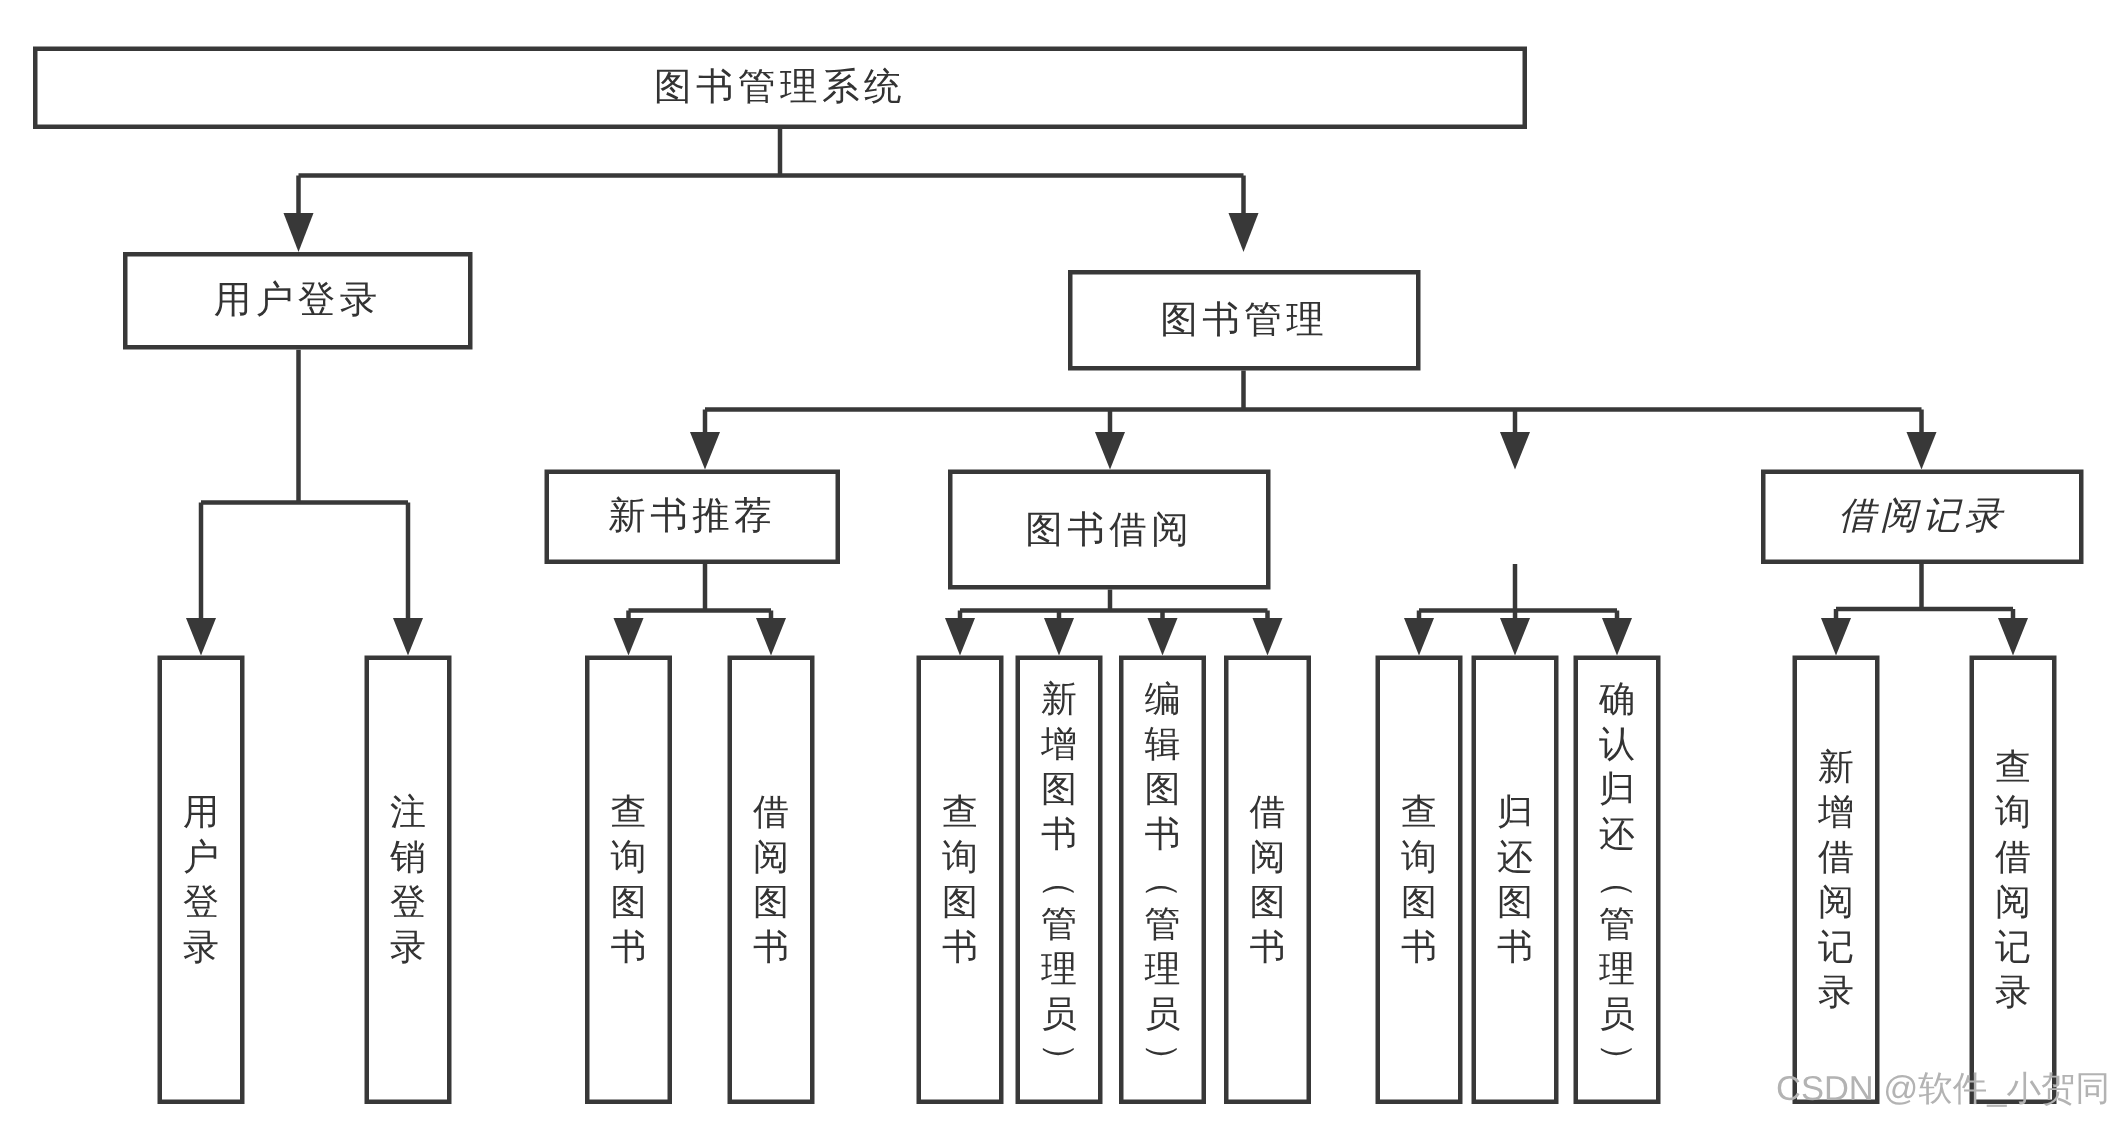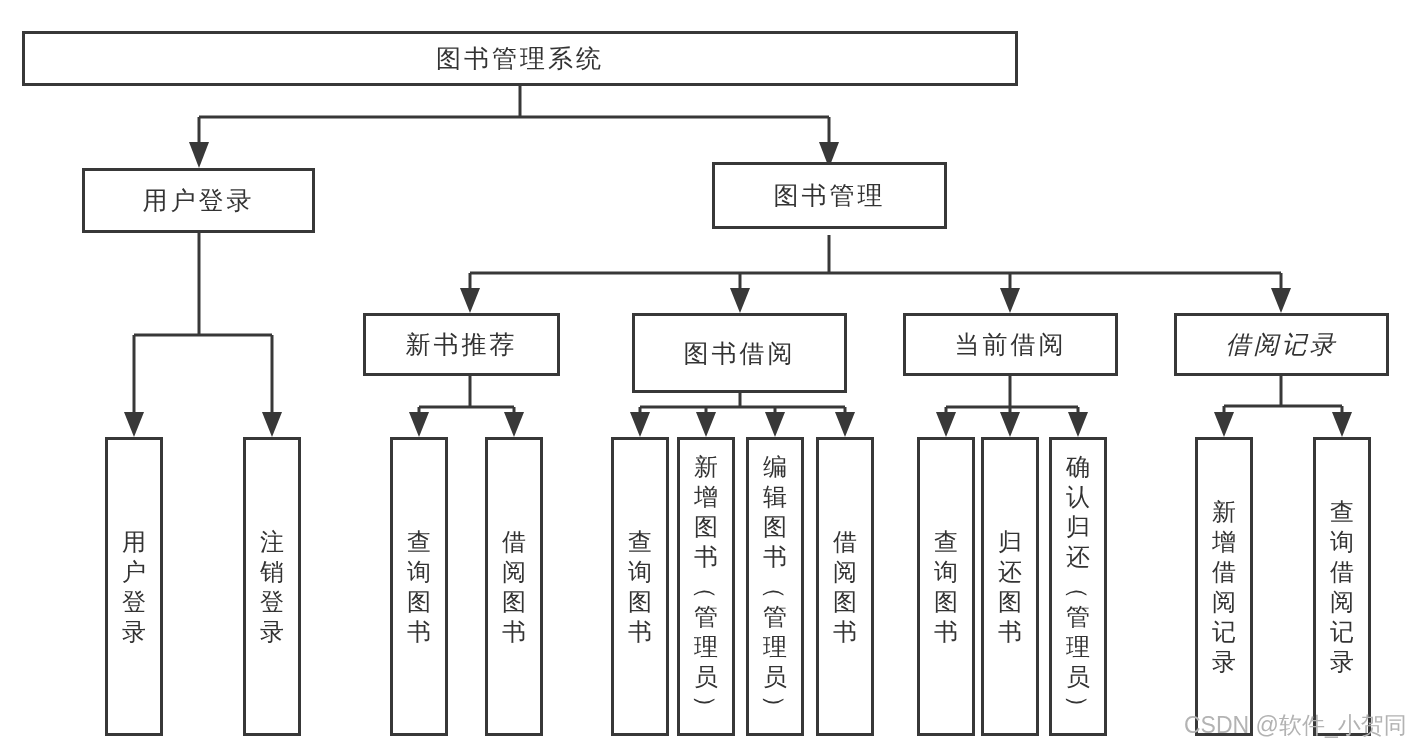--- a/index.html
+++ b/index.html
@@ -138,25 +138,24 @@
       <polygon points="1068,412 1088,412 1078,437"></polygon>
 
       <polygon points="1214,412 1234,412 1224,437"></polygon>
       <polygon points="1332,412 1352,412 1342,437"></polygon>
     </g>
   </svg>
 
   <div class="box hbox" style="left:22px; top:14px; width:996px; height:55px;margin-top:17px;">图书管理系统</div>
 
   <div class="box hbox" style="left:82px; top:168px; width:233px; height:65px;text-align:center;">用户登录</div>
-  <div class="box hbox" style="left:712px; top:162px; width:235px; height:67px;">图书管理</div>
+  <div class="box hbox" style="left:712px; top:180px; width:235px; height:67px;">图书管理</div>
 
   <div class="box hbox" style="left:363px; top:313px; width:197px; height:63px;">新书推荐</div>
   <div class="box hbox" style="left:632px; top:313px; width:215px; height:80px;">图书借阅</div>
-  <div class="box hbox" style="left:903px; top:313px; width:215px; height:63px;">当前借阅</div>
   <div class="box hbox" style="left:1174px; top:313px; width:215px; height:63px;font-style:italic;">借阅记录</div>
 
   <div class="box leaf vtext" style="left:105px; top:437px; width:58px; height:299px;">
       <span class="vch">用</span>
       <span class="vch">户</span>
       <span class="vch">登</span>
       <span class="vch">录</span>
     </div>
   <div class="box leaf vtext" style="left:243px; top:437px; width:58px; height:299px;">
       <span class="vch">注</span>

